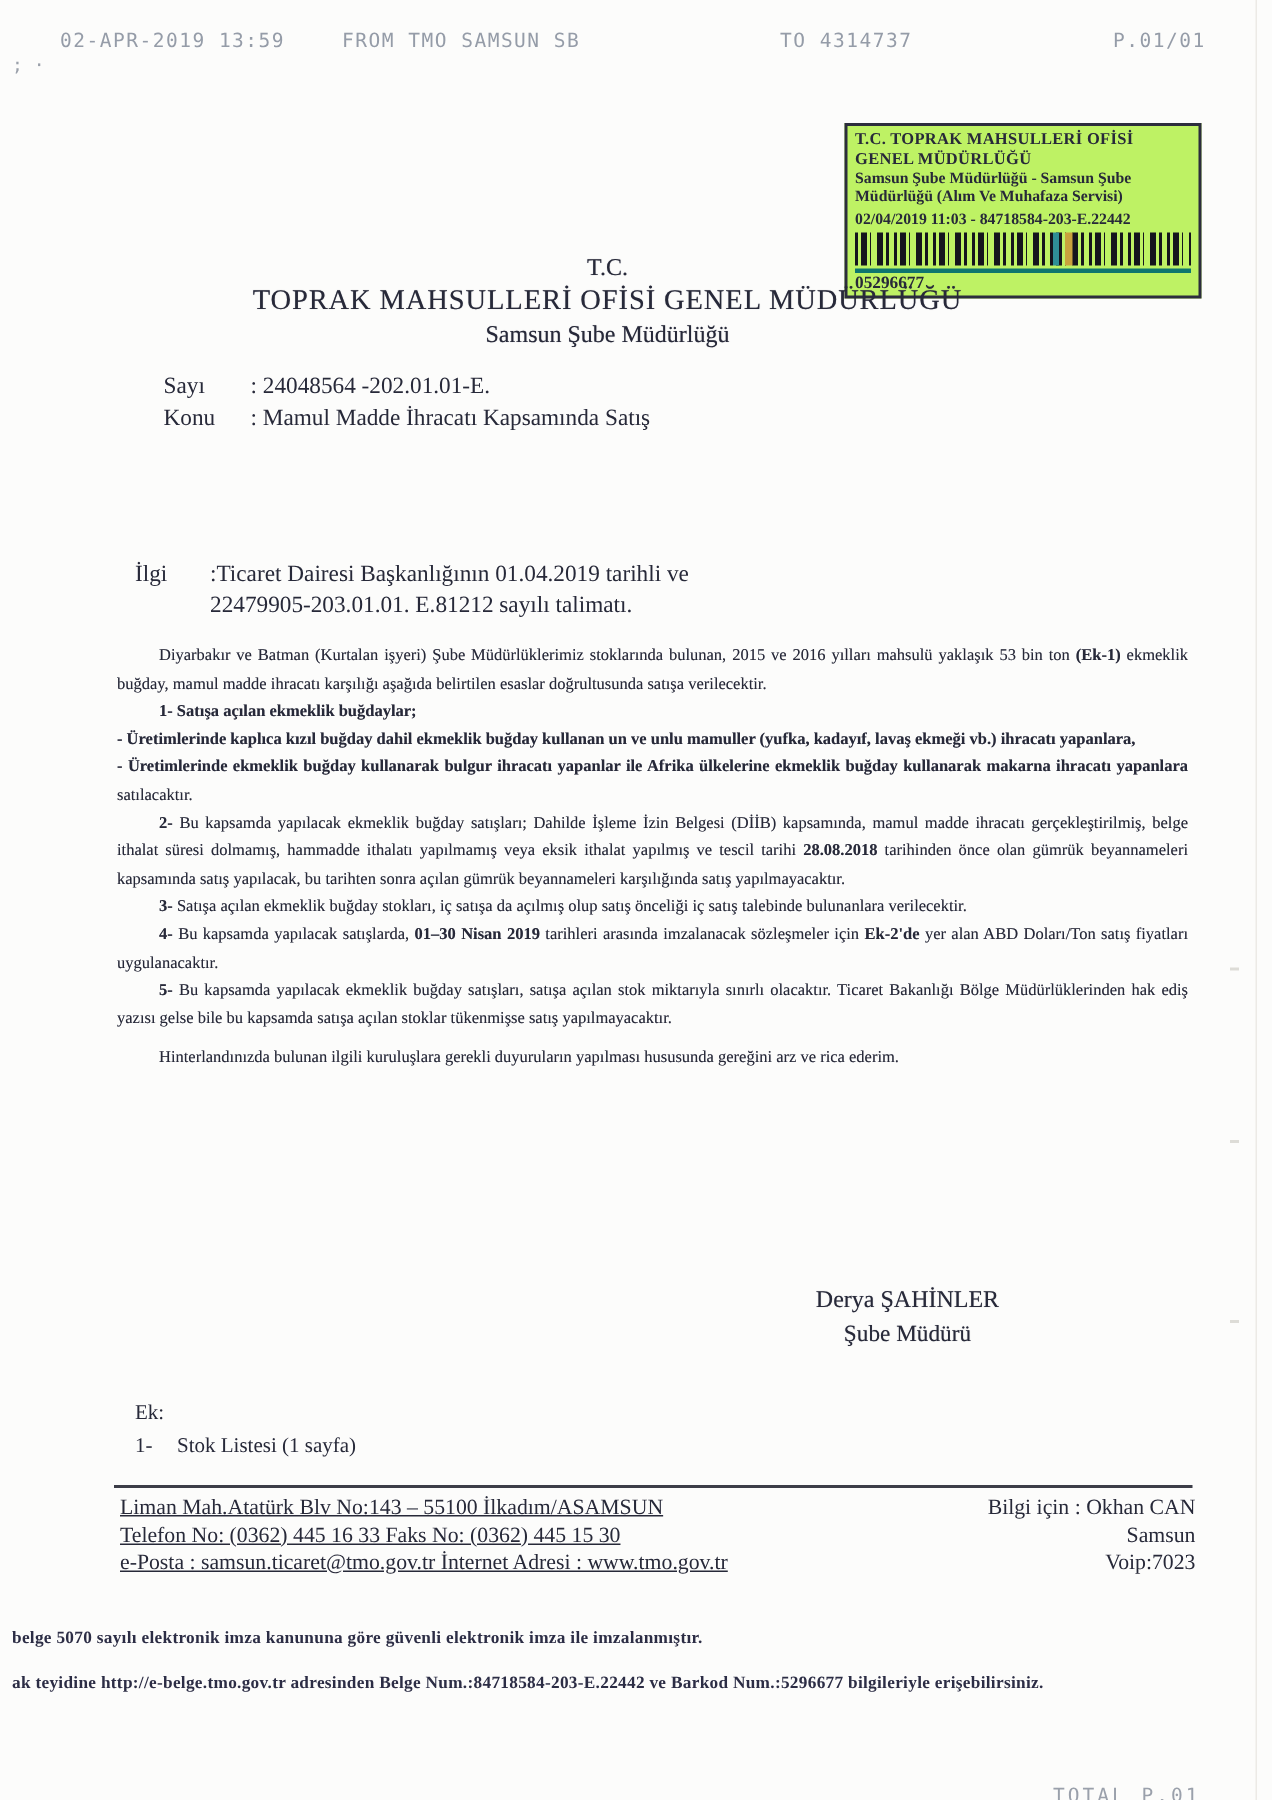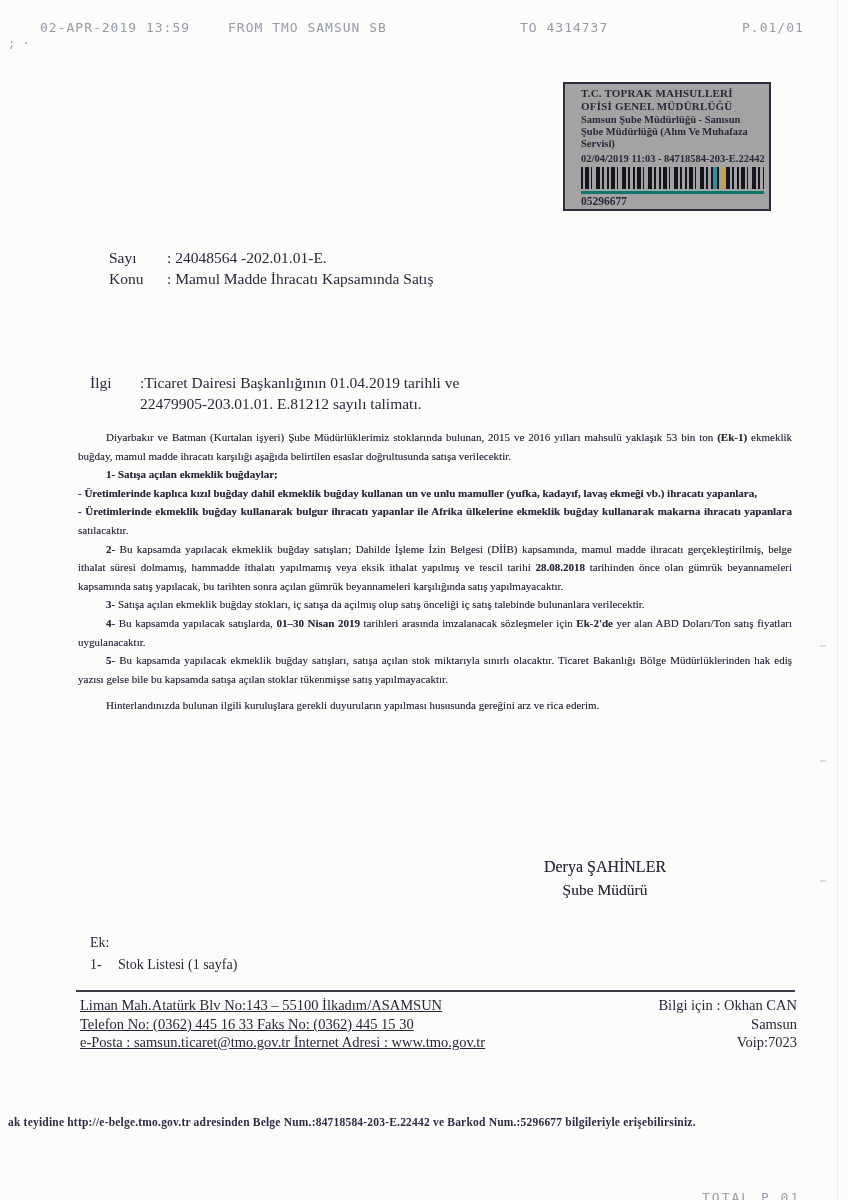--- a/index.html
+++ b/index.html
@@ -16,23 +16,23 @@
     font-size:13px;color:#959ca8;letter-spacing:1px;white-space:nowrap;
   }
   .fax-dt{position:absolute;left:40px;}
   .fax-from{position:absolute;left:228px;}
   .fax-to{position:absolute;left:520px;}
   .fax-page{position:absolute;left:742px;}
   .scan-artifact{position:absolute;top:36px;left:8px;color:#9aa0aa;font-size:12px;
     font-family:"DejaVu Sans Mono",monospace;}
   
   .stamp{
-    position:absolute;left:563px;top:82px;width:208px;
-    border:2px solid #2c2d3d;background:#a3a3a3;
-    padding:3px 5px 2px 16px;box-sizing:border-box;
+    position:absolute;left:563px;top:82px;width:238px;
+    border:2px solid #2c2d3d;background:#bef264;
+    padding:3px 5px 2px 5px;box-sizing:border-box;
     font-family:"Liberation Serif",serif;
   }
   .stamp-org{font-weight:bold;font-size:11px;line-height:12.5px;letter-spacing:0.2px;}
   .stamp-unit{font-weight:bold;font-size:10.5px;line-height:12px;margin-top:2px;}
   .stamp-ref{font-weight:bold;font-size:10.5px;margin-top:3px;white-space:nowrap;}
   .barcode{position:relative;height:22px;margin-top:3px;background:
     repeating-linear-gradient(90deg,
       #15151d 0 2px, transparent 2px 4px,
       #15151d 4px 8px, transparent 8px 10px,
       #15151d 10px 11px, transparent 11px 15px,
@@ -110,20 +110,25 @@
     <div class="stamp-org">T.C. TOPRAK MAHSULLERİ OFİSİ GENEL MÜDÜRLÜĞÜ</div>
     <div class="stamp-unit">Samsun Şube Müdürlüğü - Samsun Şube Müdürlüğü (Alım Ve Muhafaza Servisi)</div>
     <div class="stamp-ref">02/04/2019 11:03  - 84718584-203-E.22442</div>
     <div class="barcode">
       <div class="bar-teal"></div>
       <div class="bar-yellow"></div>
     </div>
     <div class="stamp-num">05296677</div>
   </div>
 
+  <div class="letterhead">
+    <div class="lh-tc">T.C.</div>
+    <div class="lh-org">TOPRAK MAHSULLERİ OFİSİ GENEL MÜDÜRLÜĞÜ</div>
+    <div class="lh-branch">Samsun Şube Müdürlüğü</div>
+  </div>
 
   <div class="meta">
     <div>
       <span class="meta-label">Sayı</span><span>: 24048564 -202.01.01-E.</span>
     </div>
     <div>
       <span class="meta-label">Konu</span><span>: Mamul Madde İhracatı Kapsamında Satış</span>
     </div>
   </div>
 
@@ -166,20 +171,21 @@
     <div>Telefon No: (0362) 445 16 33  Faks No: (0362) 445 15 30</div>
     <div>e-Posta : samsun.ticaret@tmo.gov.tr   İnternet Adresi : www.tmo.gov.tr</div>
   </div>
 
   <div class="footer-right">
     <div>Bilgi için : Okhan CAN</div>
     <div>Samsun</div>
     <div>Voip:7023</div>
   </div>
 
+  <div class="legal-1">belge 5070 sayılı elektronik imza kanununa göre güvenli elektronik imza ile imzalanmıştır.</div>
   <div class="legal-2">ak teyidine http://e-belge.tmo.gov.tr adresinden Belge Num.:84718584-203-E.22442 ve Barkod Num.:5296677 bilgileriyle erişebilirsiniz.</div>
 
   <div class="fax-total">TOTAL  P.01</div>
 
   <div class="scan-edge"></div>
   <div class="dash" style="top:645px"></div>
   <div class="dash" style="top:760px"></div>
   <div class="dash" style="top:880px"></div>
 
 </div>

